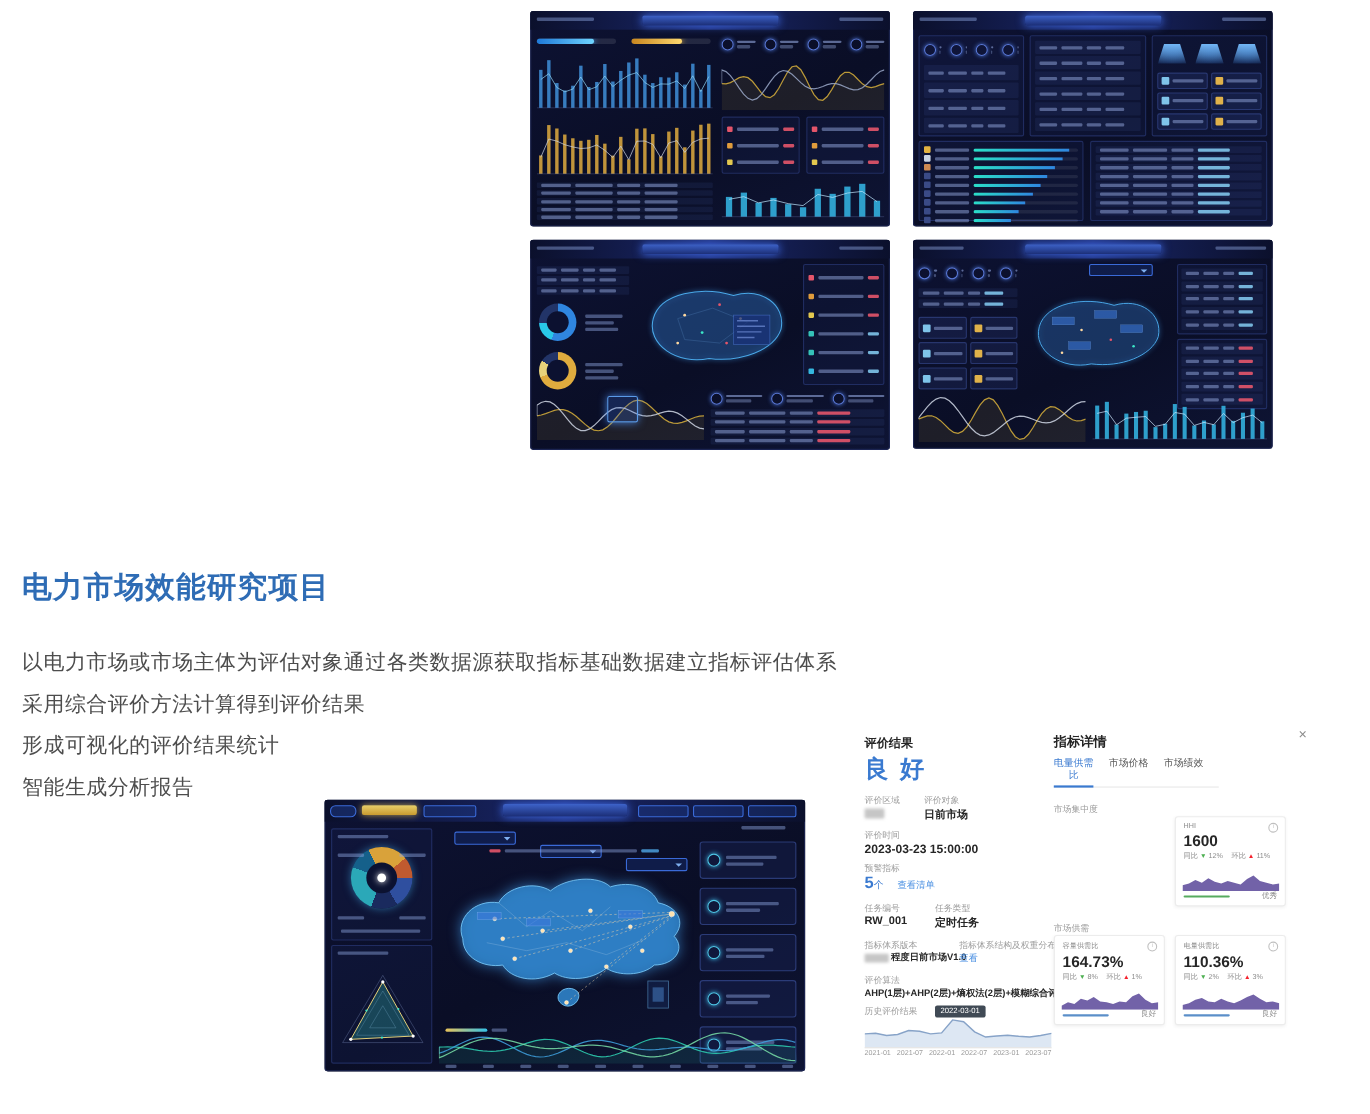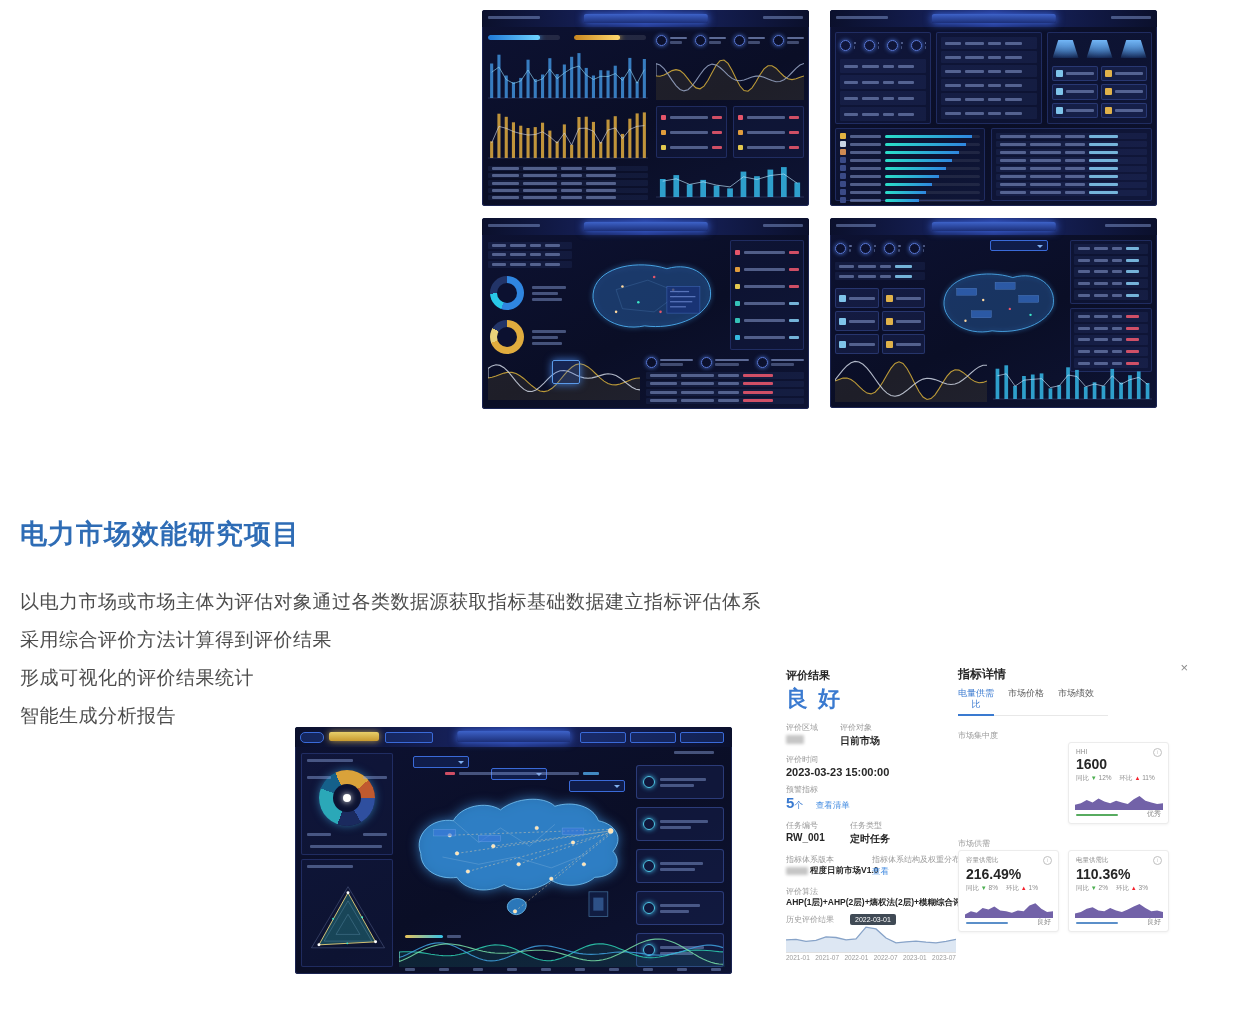--- a/index.html
+++ b/index.html
@@ -1082,21 +1082,21 @@
         </svg>
       <div class="statusline" style="background: rgb(87, 171, 95);"></div>
       <div class="statustxt">优秀</div>
     </div>
 
     <div class="abs ep-label" style="left:176px;top:182px;">市场供需</div>
 
     <div class="mcard" style="left:176px;top:194px;">
       <div class="nm">容量供需比</div>
       <div class="info-i">i</div>
-      <div class="vl">216.49%</div>
+      <div class="vl">164.73%</div>
       <div class="cmp">
         <span><span>同比</span> <span class="arr-dn">▼</span> <span>8%</span></span>
         <span><span>环比</span> <span class="arr-up">▲</span> <span>1%</span></span>
       </div>
       <svg class="spark" viewBox="0 0 88 20">
           <polygon points="0,20 0.0,16.4 5.9,13.2 11.7,14.8 17.6,10.0 23.5,11.6 29.3,8.4 35.2,12.4 41.1,13.2 46.9,14.8 52.8,12.4 58.7,13.2 64.5,7.6 70.4,5.2 76.3,10.8 82.1,14.0 88.0,13.2 88,20" fill="#7262a8"></polygon>
         </svg>
       <div class="statusline" style="background: rgb(91, 143, 201);"></div>
       <div class="statustxt">良好</div>
     </div>

